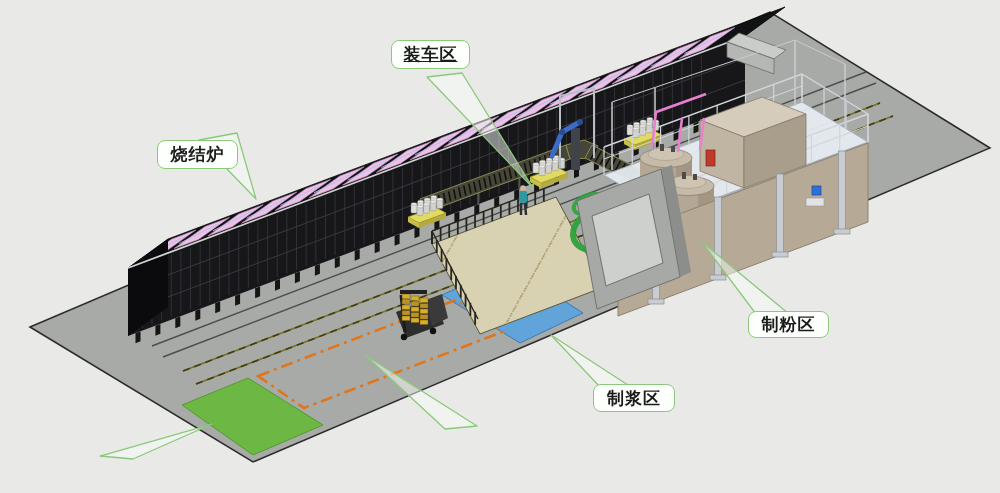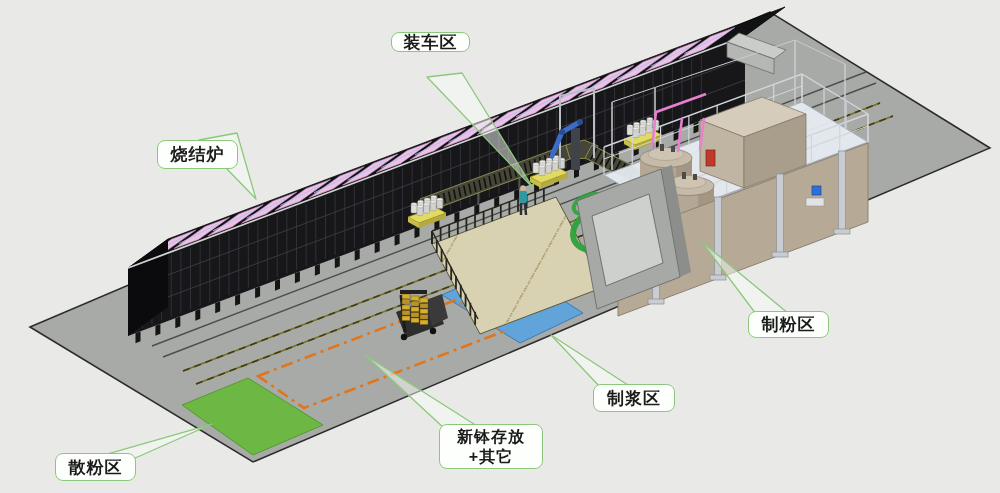--- a/index.html
+++ b/index.html
@@ -5,21 +5,21 @@
   html,body{margin:0;padding:0;background:#e9eae8;}
   #stage{position:relative;width:1000px;height:493px;overflow:hidden;
          font-family:"Liberation Sans",sans-serif;background:#e9eae8;}
   #scene{position:absolute;left:0;top:0;}
   .callout{position:absolute;display:flex;align-items:center;justify-content:center;
     background:#fdfffd;border:1.6px solid #8cc87c;border-radius:8px;
     font-weight:700;font-size:17px;color:#1b1b1b;box-sizing:border-box;
     white-space:pre-line;text-align:center;letter-spacing:1px;
     font-family:"Liberation Sans",sans-serif;}
   #cl-furnace{left:157px;top:112px;width:81px;height:29px;margin-top:28px;}
-  #cl-loading{left:391px;top:32px;width:79px;height:20px;}
+  #cl-loading{left:391px;top:40px;width:79px;height:29px;text-decoration:underline;}
   #cl-powder{left:748px;top:311px;width:81px;height:27px;}
   #cl-slurry{left:593px;top:384px;width:82px;height:28px;}
   #cl-sagger{left:439px;top:424px;width:104px;height:45px;font-size:16px;line-height:20px;}
   #cl-loose{left:55px;top:453px;width:81px;height:28px;}
 </style>
 </head>
 <body>
 
 <div id="stage">
 <svg id="scene" width="1000" height="493" viewBox="0 0 1000 493">
@@ -544,16 +544,13 @@
     <polygon points="600,387 631,387 551,335"></polygon>
     <polygon points="445,429 477,426 365,355"></polygon>
     <polygon points="100,456 133,459 212,424"></polygon>
   </g>
 </svg>
 
 <div class="callout" id="cl-furnace">烧结炉</div>
 <div class="callout" id="cl-loading">装车区</div>
 <div class="callout" id="cl-powder">制粉区</div>
 <div class="callout" id="cl-slurry">制浆区</div>
-<div class="callout" id="cl-sagger">新钵存放
-+其它</div>
-<div class="callout" id="cl-loose">散粉区</div>
 </div>
 
 </body></html>

